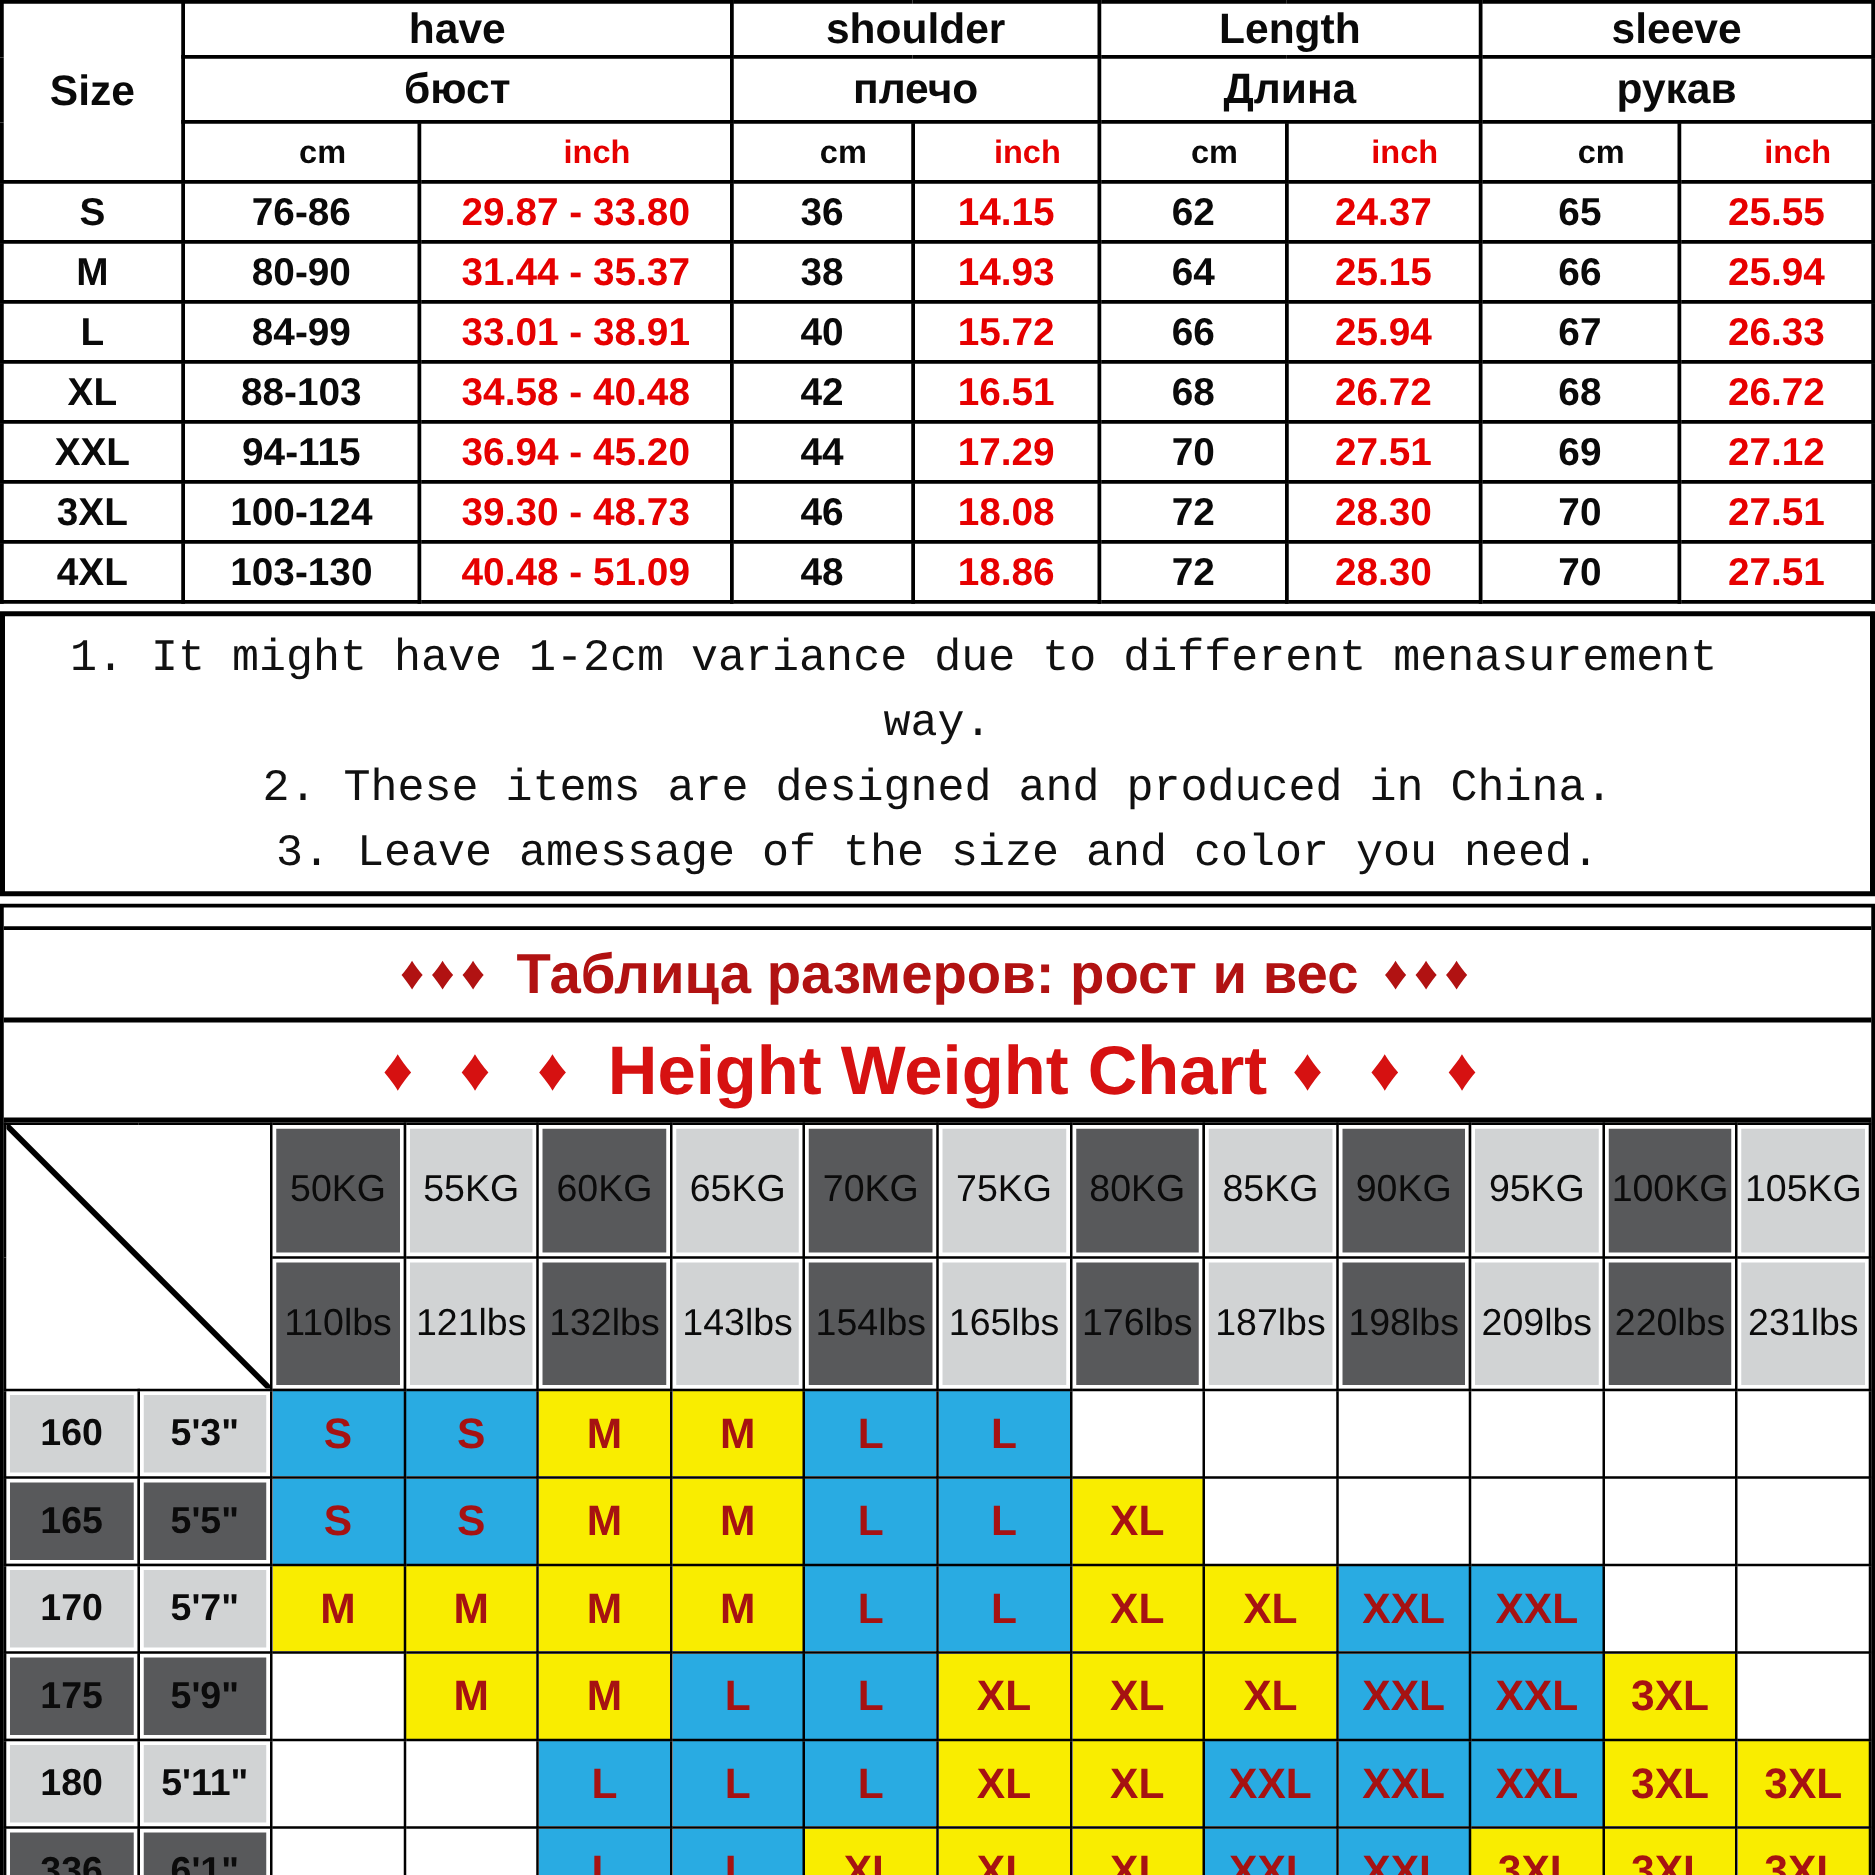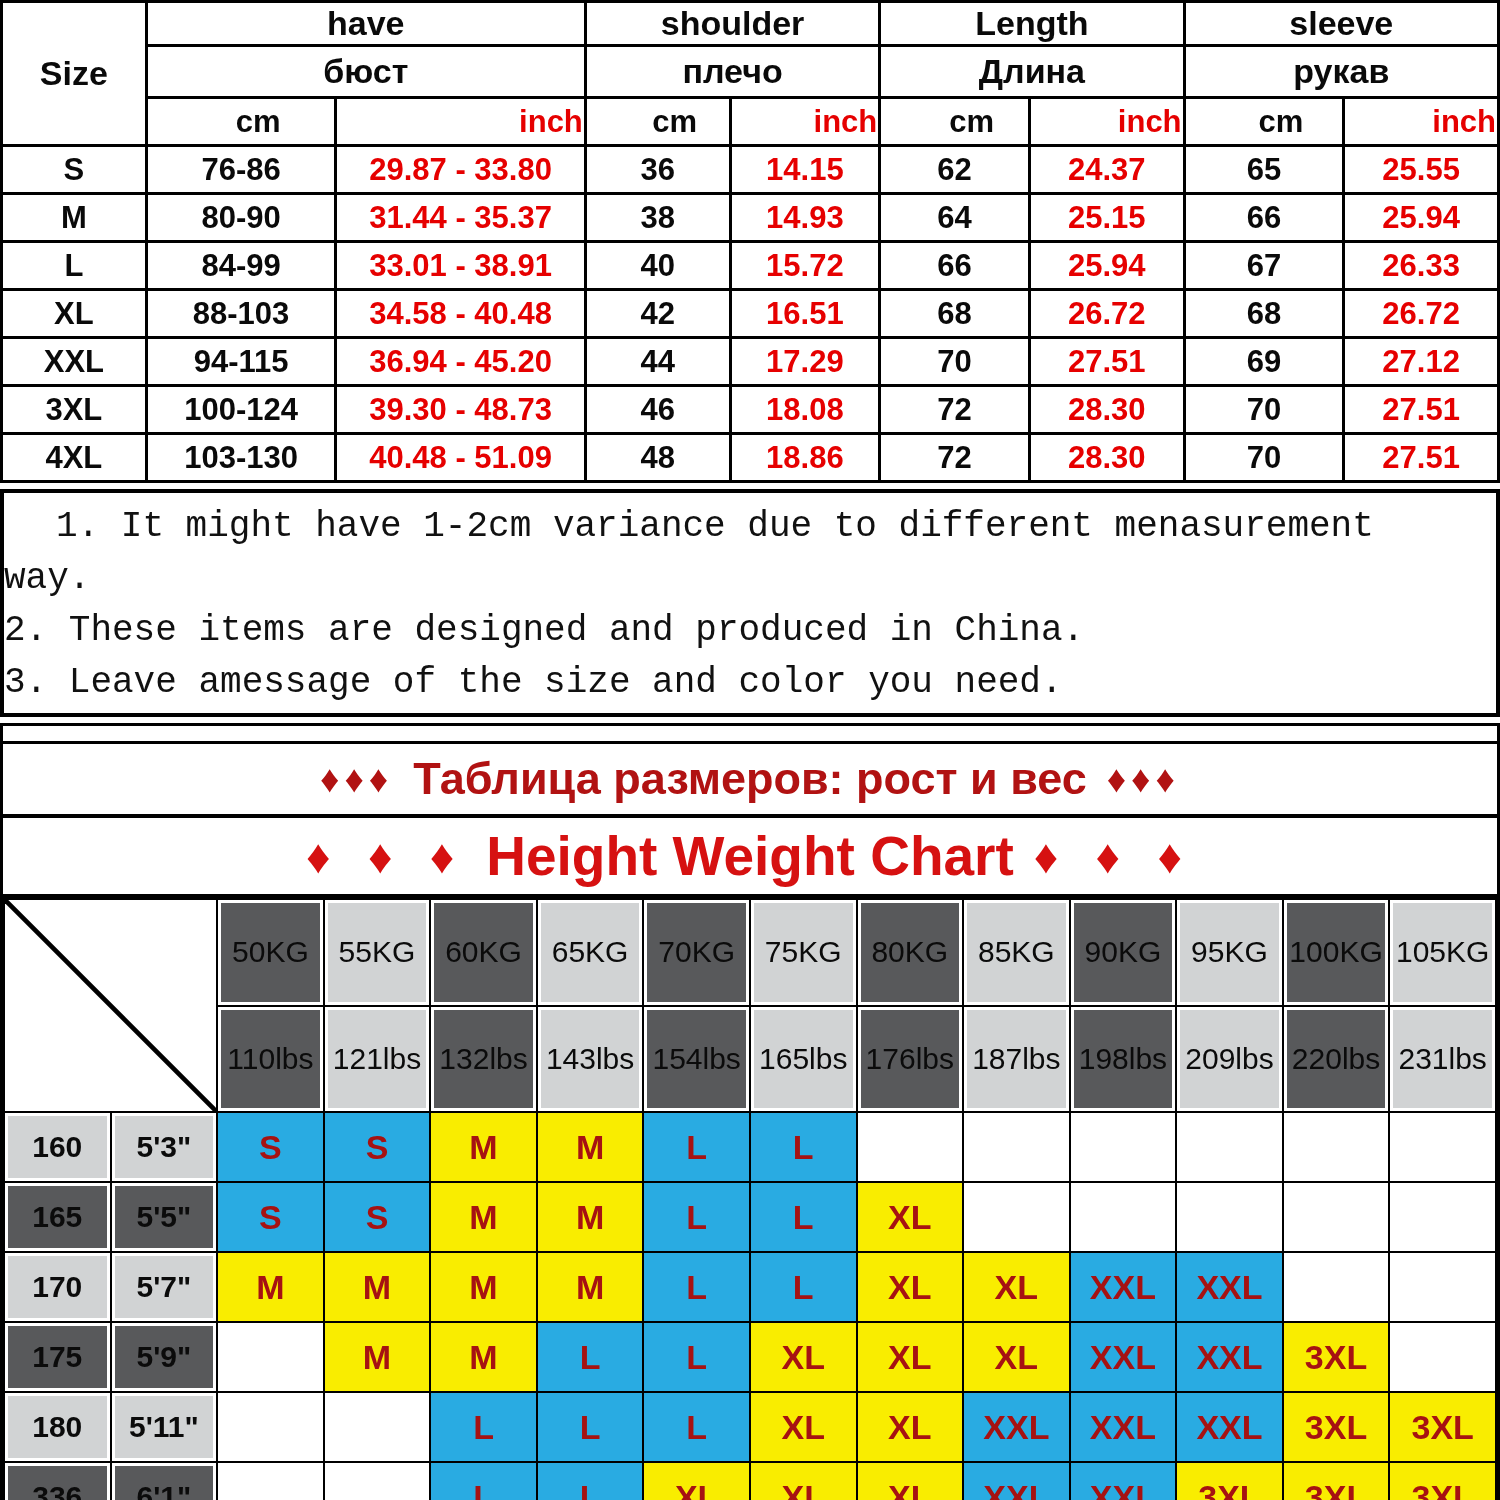--- a/index.html
+++ b/index.html
@@ -7,33 +7,33 @@
        font-family:"Liberation Sans",sans-serif;}
   table{border-collapse:collapse;width:100%;table-layout:fixed;}
 
   
   #size-table td,#size-table th{border:3px solid #000;text-align:center;vertical-align:middle;
       overflow:hidden;white-space:nowrap;}
   #size-table th{font-size:34px;font-weight:bold;color:#0a0a0a;}
   #size-table tr.h-en{height:34px;}
   #size-table tr.h-ru{height:52px;}
   #size-table tr.h-un{height:48px;}
-  #size-table tr.h-un th{font-size:31px;padding-left:35px;}
+  #size-table tr.h-un th{font-size:26px;padding-left:35px;}
   #size-table tbody tr{height:48px;}
   #size-table tbody td{font-size:31px;font-weight:bold;}
   .k{color:#0a0a0a;}
   .r{color:var(--red-text);}
-  #size-table th.r{color:var(--red-text);text-align:right;}
+  #size-table th.r{color:var(--red-text);}
 
   
   .notes{margin-top:6px;border:4px solid #000;padding:8px 0 4px;
          font-family:"Liberation Mono",monospace;font-size:36px;color:#111;}
   .notes div{line-height:52px;white-space:nowrap;}
   .n1{padding-left:52px;}
-  .nc{}
+  .nc{text-align:center;}
 
   
   .chart-box{margin-top:6px;border:3px solid #000;}
   .strip{height:15px;border-bottom:3px solid #000;}
   .band{display:flex;align-items:center;justify-content:center;gap:20px;
         font-weight:bold;border-bottom:4px solid #000;white-space:nowrap;}
   .band-ru{height:70px;color:var(--title-ru-color);font-size:45px;}
   .band-en{height:76px;color:var(--title-en-color);font-size:55px;}
   .band-ru .dia{font-size:38px;letter-spacing:5px;}
   .band-en .dia{font-size:48px;letter-spacing:12px;}

